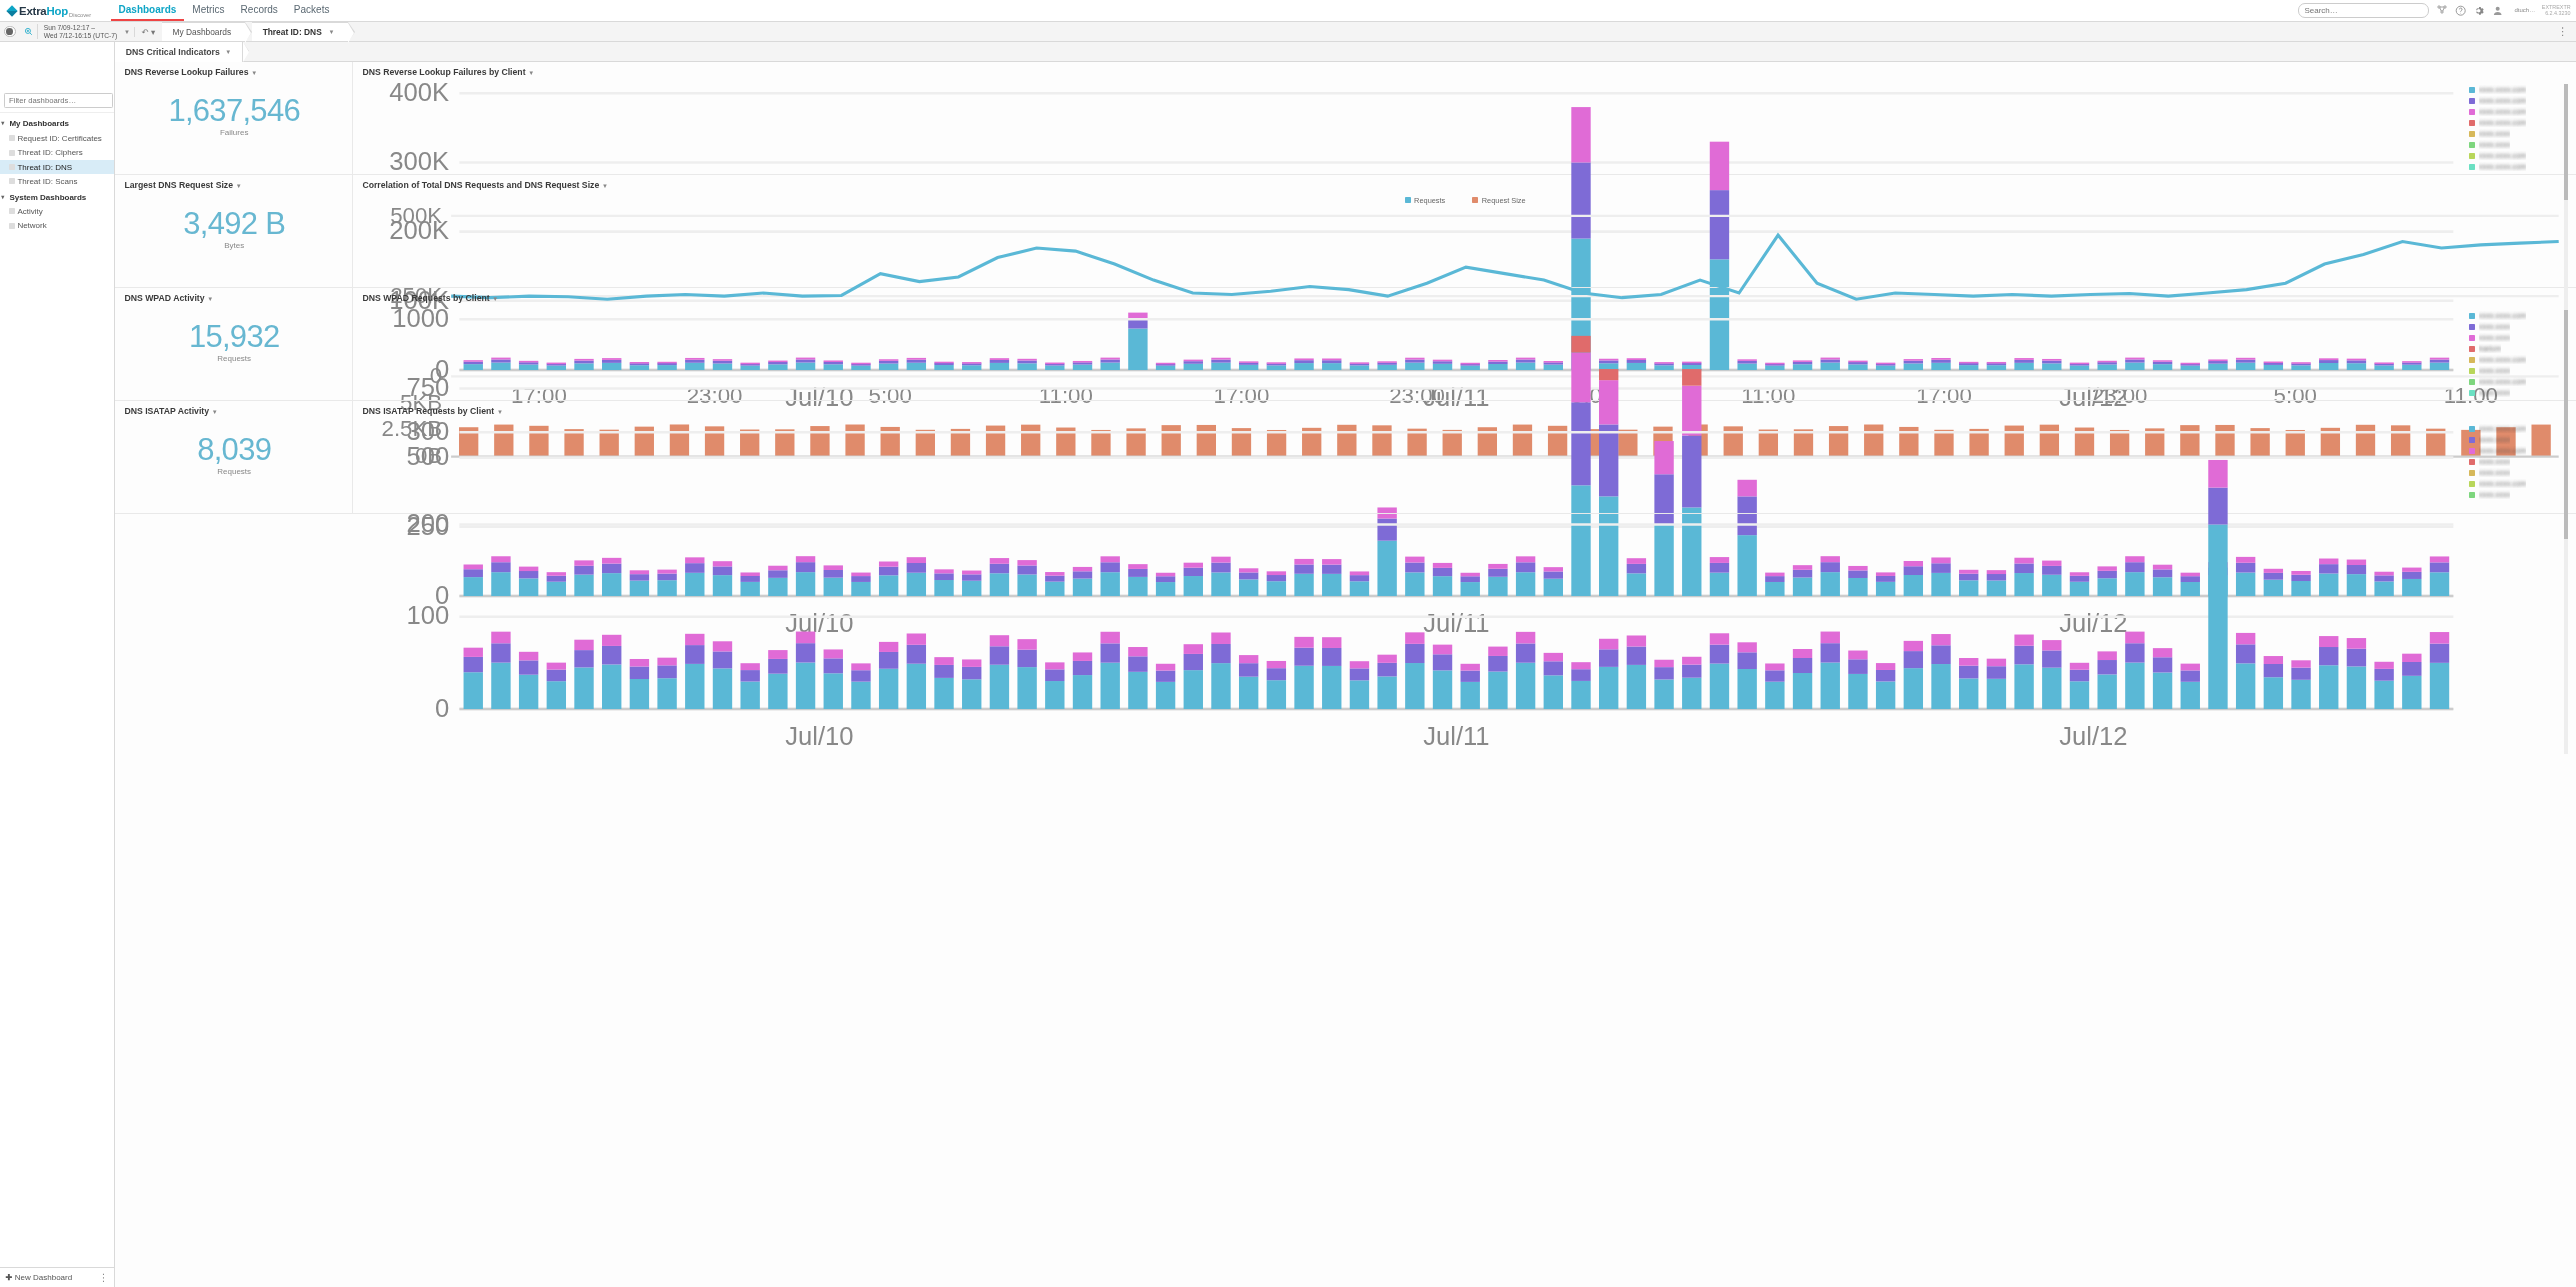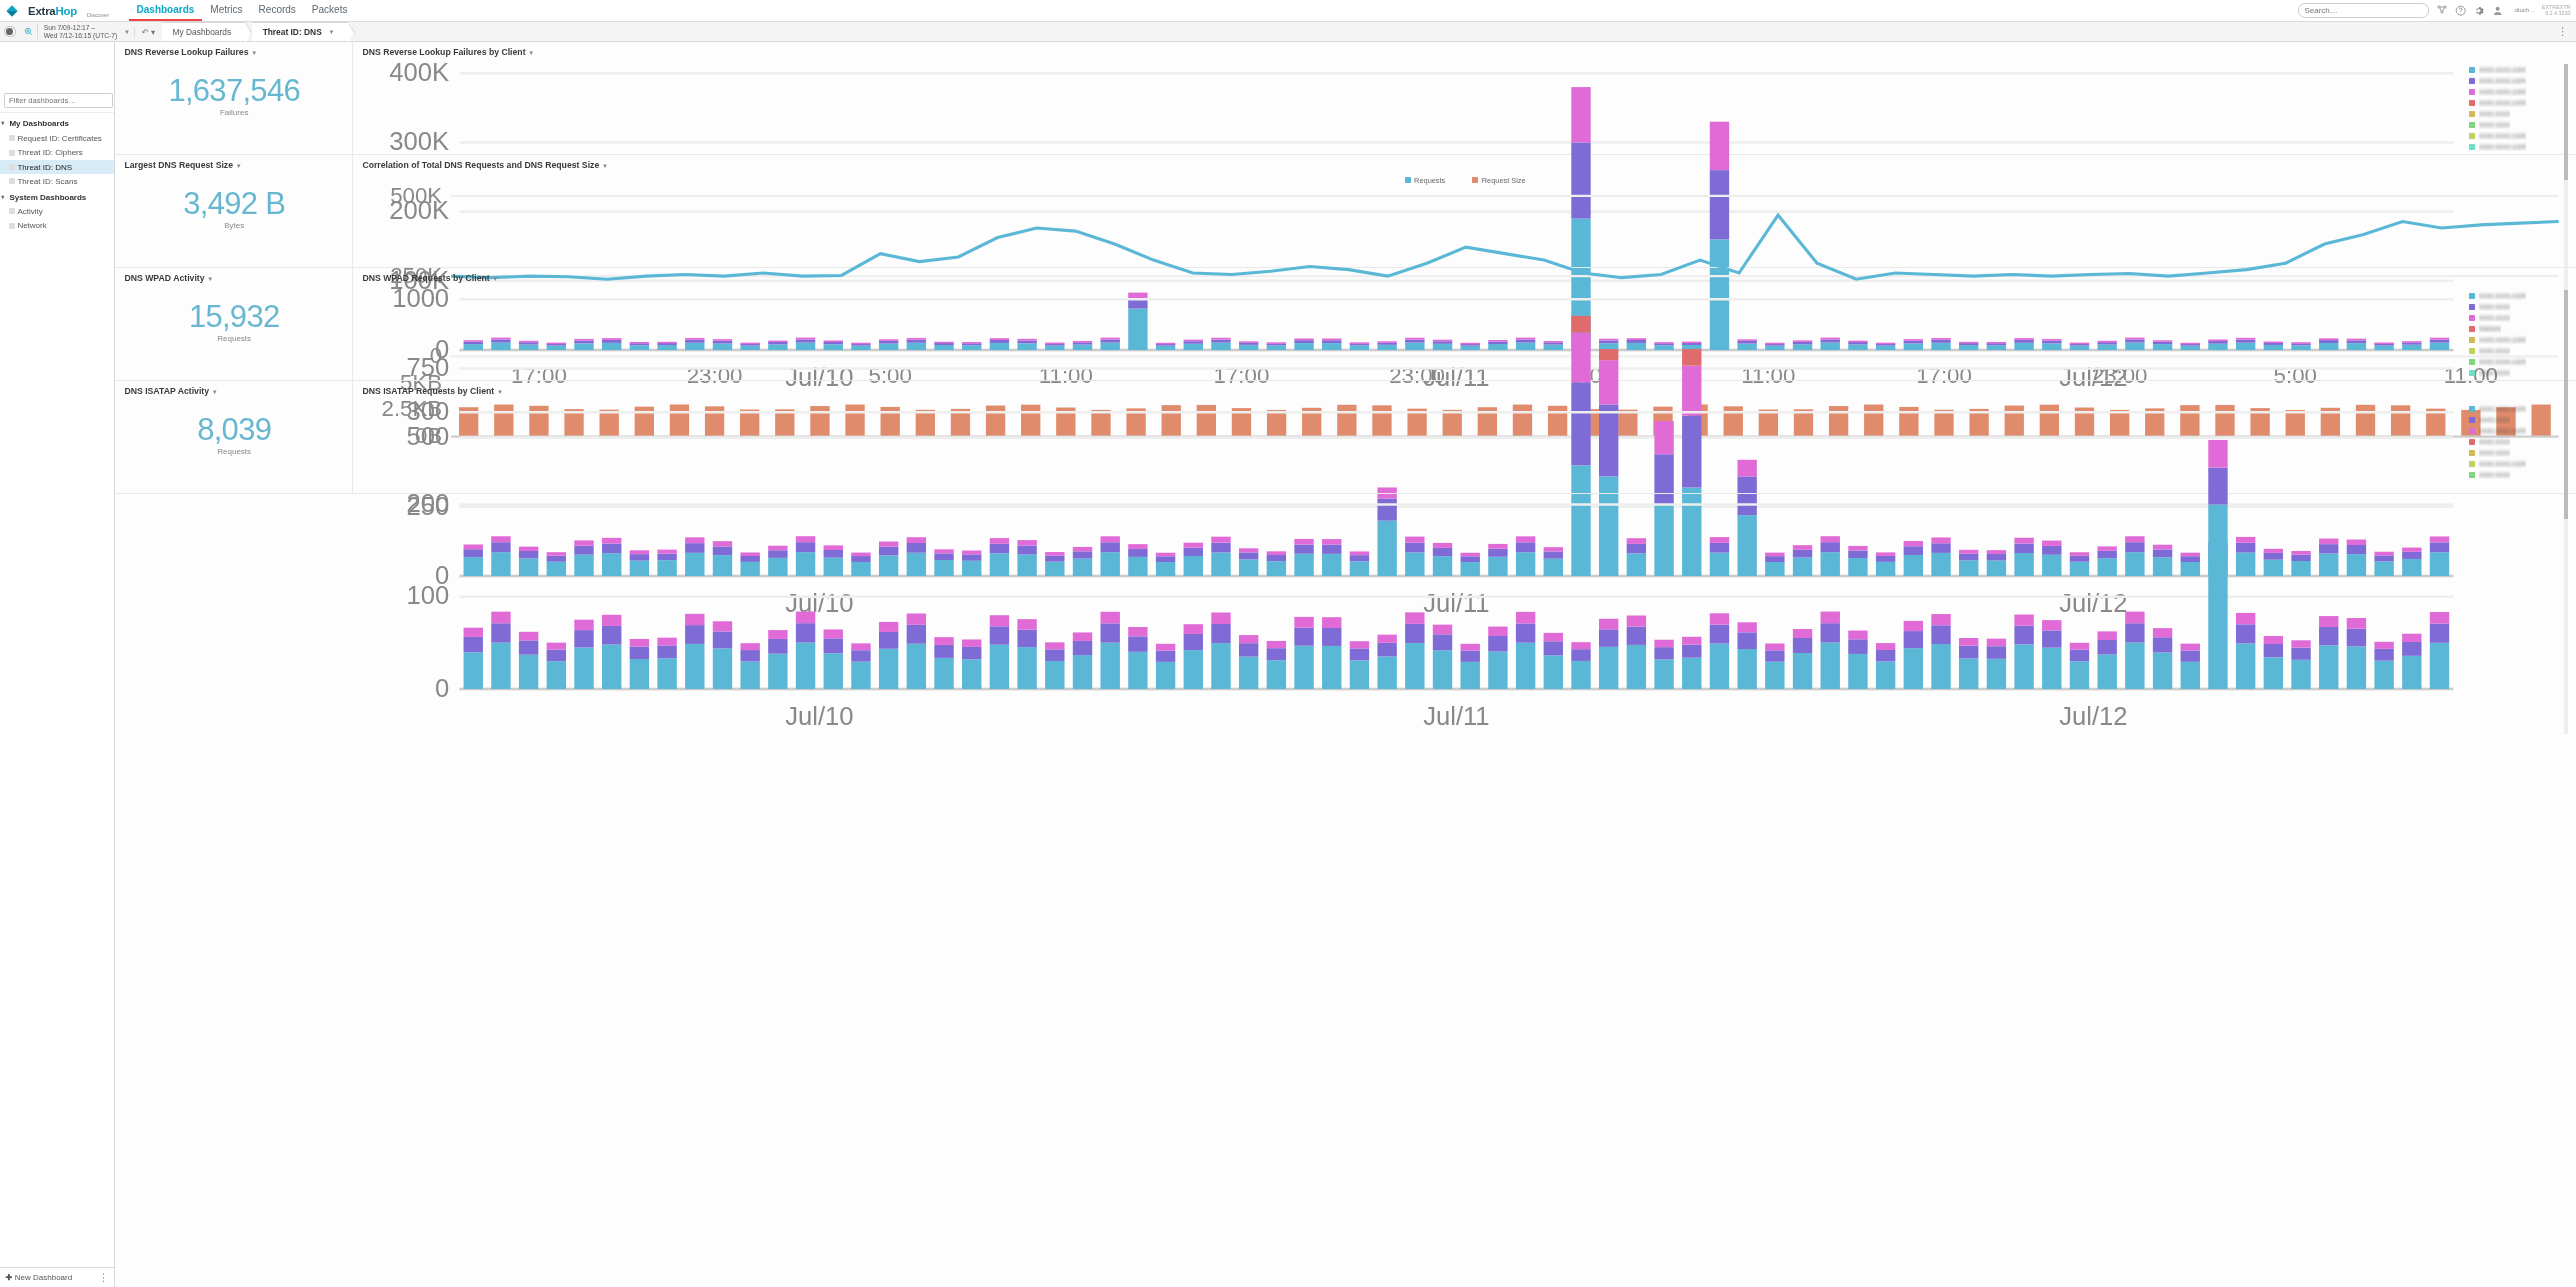--- a/index.html
+++ b/index.html
@@ -1,21 +1,21 @@
 <!DOCTYPE html>
 <html style="font-size:10.7px"><head>
 <meta charset="utf-8">
 <style>
 * { box-sizing: border-box; margin: 0; padding: 0; font-family: "Helvetica Neue", Arial, sans-serif; }
 html,body { width:100%; height:100%; background:#fff; color:#333; }
 body { font-size:8.4px; }
 
 
 .top-header { height:22px; border-bottom:0.7px solid #d9d9d9; display:flex; align-items:center; padding:0 5.4px 0 4px; }
-.logo { display:flex; align-items:center; gap:12px; padding:1.3px 4px; }
+.logo { display:flex; align-items:center; gap:3px; padding:1.3px 4px; }
 .logo-square { width:8px; height:8px; transform:rotate(45deg); display:inline-block; }
 .logo-text { font-size:11.4px; font-weight:600; color:#253746; letter-spacing:-0.2px; }
 .logo-text b { color:#0ea5c6; font-weight:700; }
 .logo-sub { font-size:5.7px; color:#888; position:relative; top:4.7px; left:-2px; }
 .nav-tabs { display:flex; margin-left:13.4px; gap:0; }
 .nav-tab { padding:4px 8px; font-size:10px; color:#5a6872; cursor:pointer; border-bottom:2px solid transparent; }
 .nav-tab.active { color:#0ea5c6; font-weight:600; border-bottom:2px solid #ef4444; }
 .top-right { margin-left:auto; display:flex; align-items:center; gap:6.7px; }
 .search-box { width:131px; height:14.8px; border:0.7px solid #ccc; border-radius:7px; padding:1.3px 5.4px; font-size:8px; color:#999; }
 .hdr-icon { width:12px; height:12px; display:flex;align-items:center;justify-content:center; color:#888; cursor:pointer; font-size:10px; }
@@ -185,20 +185,26 @@
       <div class="sb-item">Activity</div>
       <div class="sb-item">Network</div>
     </div>
     <div class="sb-footer">
       <span><span class="plus">✚</span><span>New Dashboard</span></span>
       <span style="font-size:10px;color:#888;">⋮</span>
     </div>
   </div>
 
   <div class="content">
+    <div class="region-bar">
+      <div class="region-crumb">
+          <span>DNS Critical Indicators</span>
+          <span class="caret" style="margin-left:5.4px;font-size:6px;color:#888;">▼</span>
+        </div>
+    </div>
 
     <div class="grid">
 
       <div class="cell bordered-right" style="height:113px;">
         <div class="widget-title"><span>DNS Reverse Lookup Failures</span><span class="caret">▼</span></div>
         <div class="big-number">1,637,546</div>
         <div class="big-label">Failures</div>
       </div>
       <div class="cell" style="height:113px;">
         <div class="widget-title"><span>DNS Reverse Lookup Failures by Client</span><span class="caret">▼</span></div>

